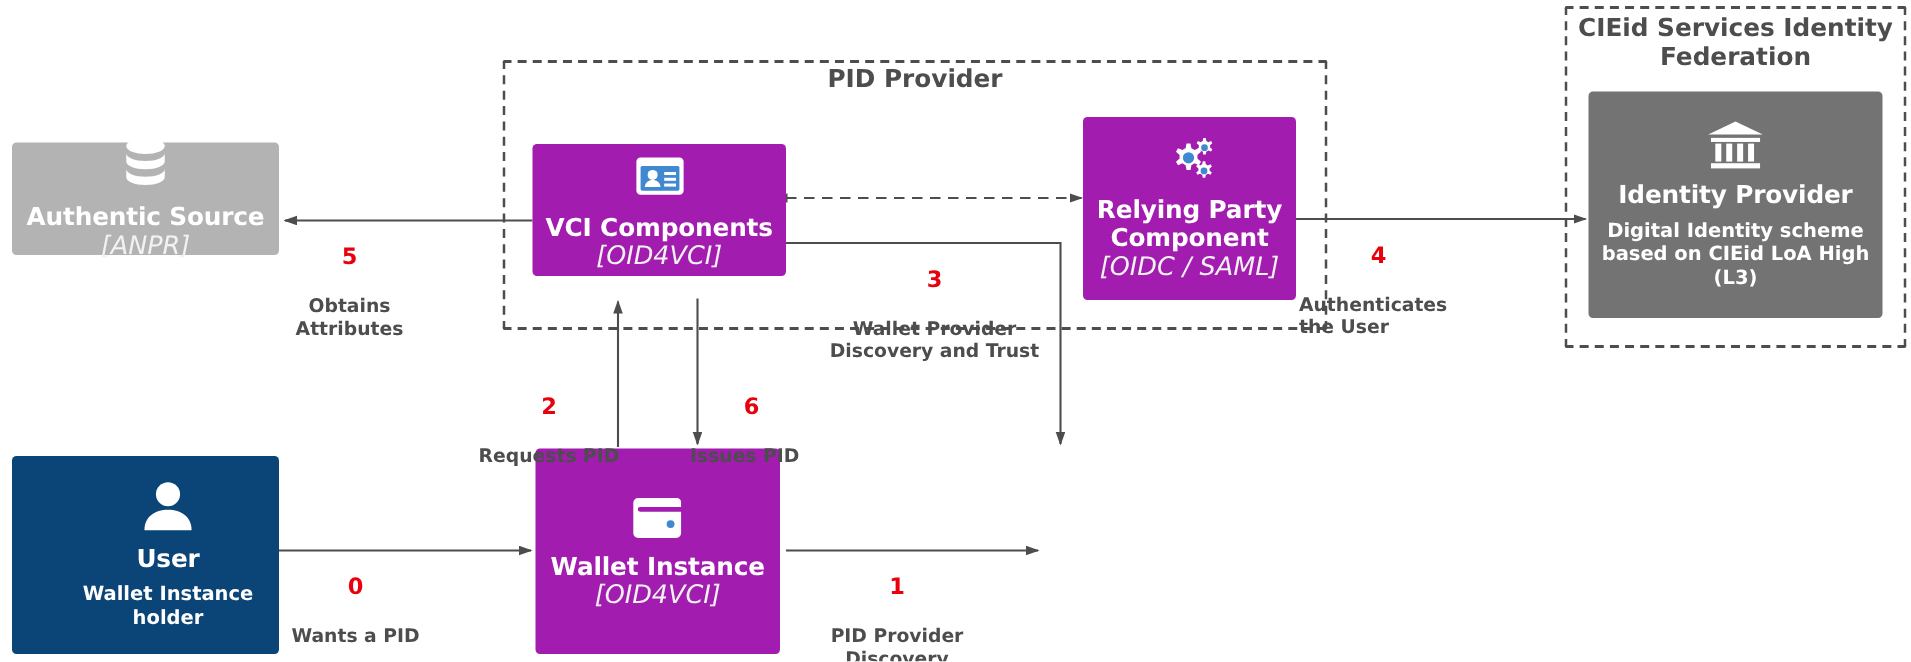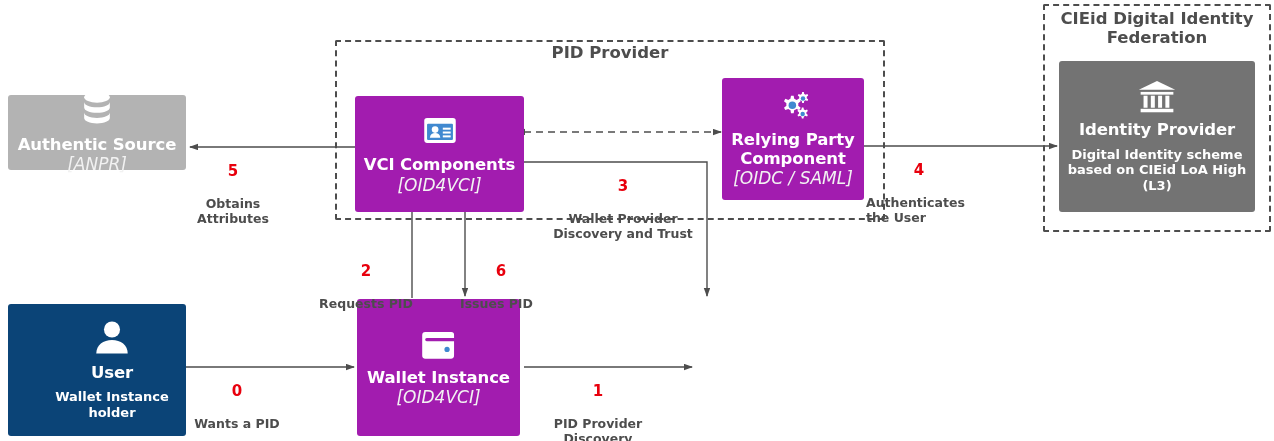--- a/index.html
+++ b/index.html
@@ -134,38 +134,38 @@
 
     <path d="M186,367 L354,367" fill="none" stroke="#4d4d4d" stroke-width="1.4" marker-end="url(#arrow)"></path>
 
     <path d="M524,367 L692,367" fill="none" stroke="#4d4d4d" stroke-width="1.4" marker-end="url(#arrow)"></path>
   </svg>
 
   <div class="group" style="left:335px; top:40px; width:550px; height:180px;"></div>
   <div class="group-title" style="left:335px; top:44px; width:550px;">PID Provider</div>
 
   <div class="group" style="left:1043px; top:4px; width:228px; height:228px;"></div>
-  <div class="group-title" style="left:1043px; top:10px; width:228px; white-space:pre-line;">CIEid Digital Identity
+  <div class="group-title" style="left:1043px; top:10px; width:228px; white-space:pre-line;">CIEid Services Identity
 Federation</div>
 
   <div class="node gray" style="left:8px; top:95px; width:178px; height:75px;">
     <span class="icon">
       <svg width="44" height="44" viewBox="0 0 24 24" aria-hidden="true">
         <ellipse cx="12" cy="5.1" rx="7" ry="2.9" fill="#ffffff"></ellipse>
         <path d="M5 7.6 C5 9.3 8.1 10.5 12 10.5 C15.9 10.5 19 9.3 19 7.6 L19 10.6
                  C19 12.3 15.9 13.5 12 13.5 C8.1 13.5 5 12.3 5 10.6 Z" fill="#ffffff"></path>
         <path d="M5 13.4 C5 15.1 8.1 16.3 12 16.3 C15.9 16.3 19 15.1 19 13.4 L19 16.4
                  C19 18.1 15.9 19.3 12 19.3 C8.1 19.3 5 18.1 5 16.4 Z" fill="#ffffff"></path>
       </svg>
     </span>
     <div class="title">Authentic Source</div>
     <div class="subtitle">[ANPR]</div>
   </div>
 
-  <div class="node blue" style="left:355px; top:96px; width:169px; height:116px;">
+  <div class="node blue" style="left:355px; top:96px; width:169px; height:88px;">
     <span class="icon">
       <svg width="42" height="42" viewBox="0 0 24 24" aria-hidden="true">
         <rect x="3" y="4.6" width="18" height="14.2" rx="1.6" fill="#ffffff"></rect>
         <rect x="4.6" y="7.8" width="14.8" height="9.4" rx="0.6" fill="#4089d0"></rect>
         <circle cx="9.2" cy="11.2" r="1.9" fill="#ffffff"></circle>
         <path d="M6.2 15.8 C6.4 13.9 7.7 13.1 9.2 13.1 C10.7 13.1 12 13.9 12.2 15.8 Z" fill="#ffffff"></path>
         <rect x="13.6" y="10.1" width="4.5" height="1.15" fill="#ffffff"></rect>
         <rect x="13.6" y="12.3" width="4.5" height="1.15" fill="#ffffff"></rect>
         <rect x="13.6" y="14.5" width="4.5" height="1.15" fill="#ffffff"></rect>
       </svg>

